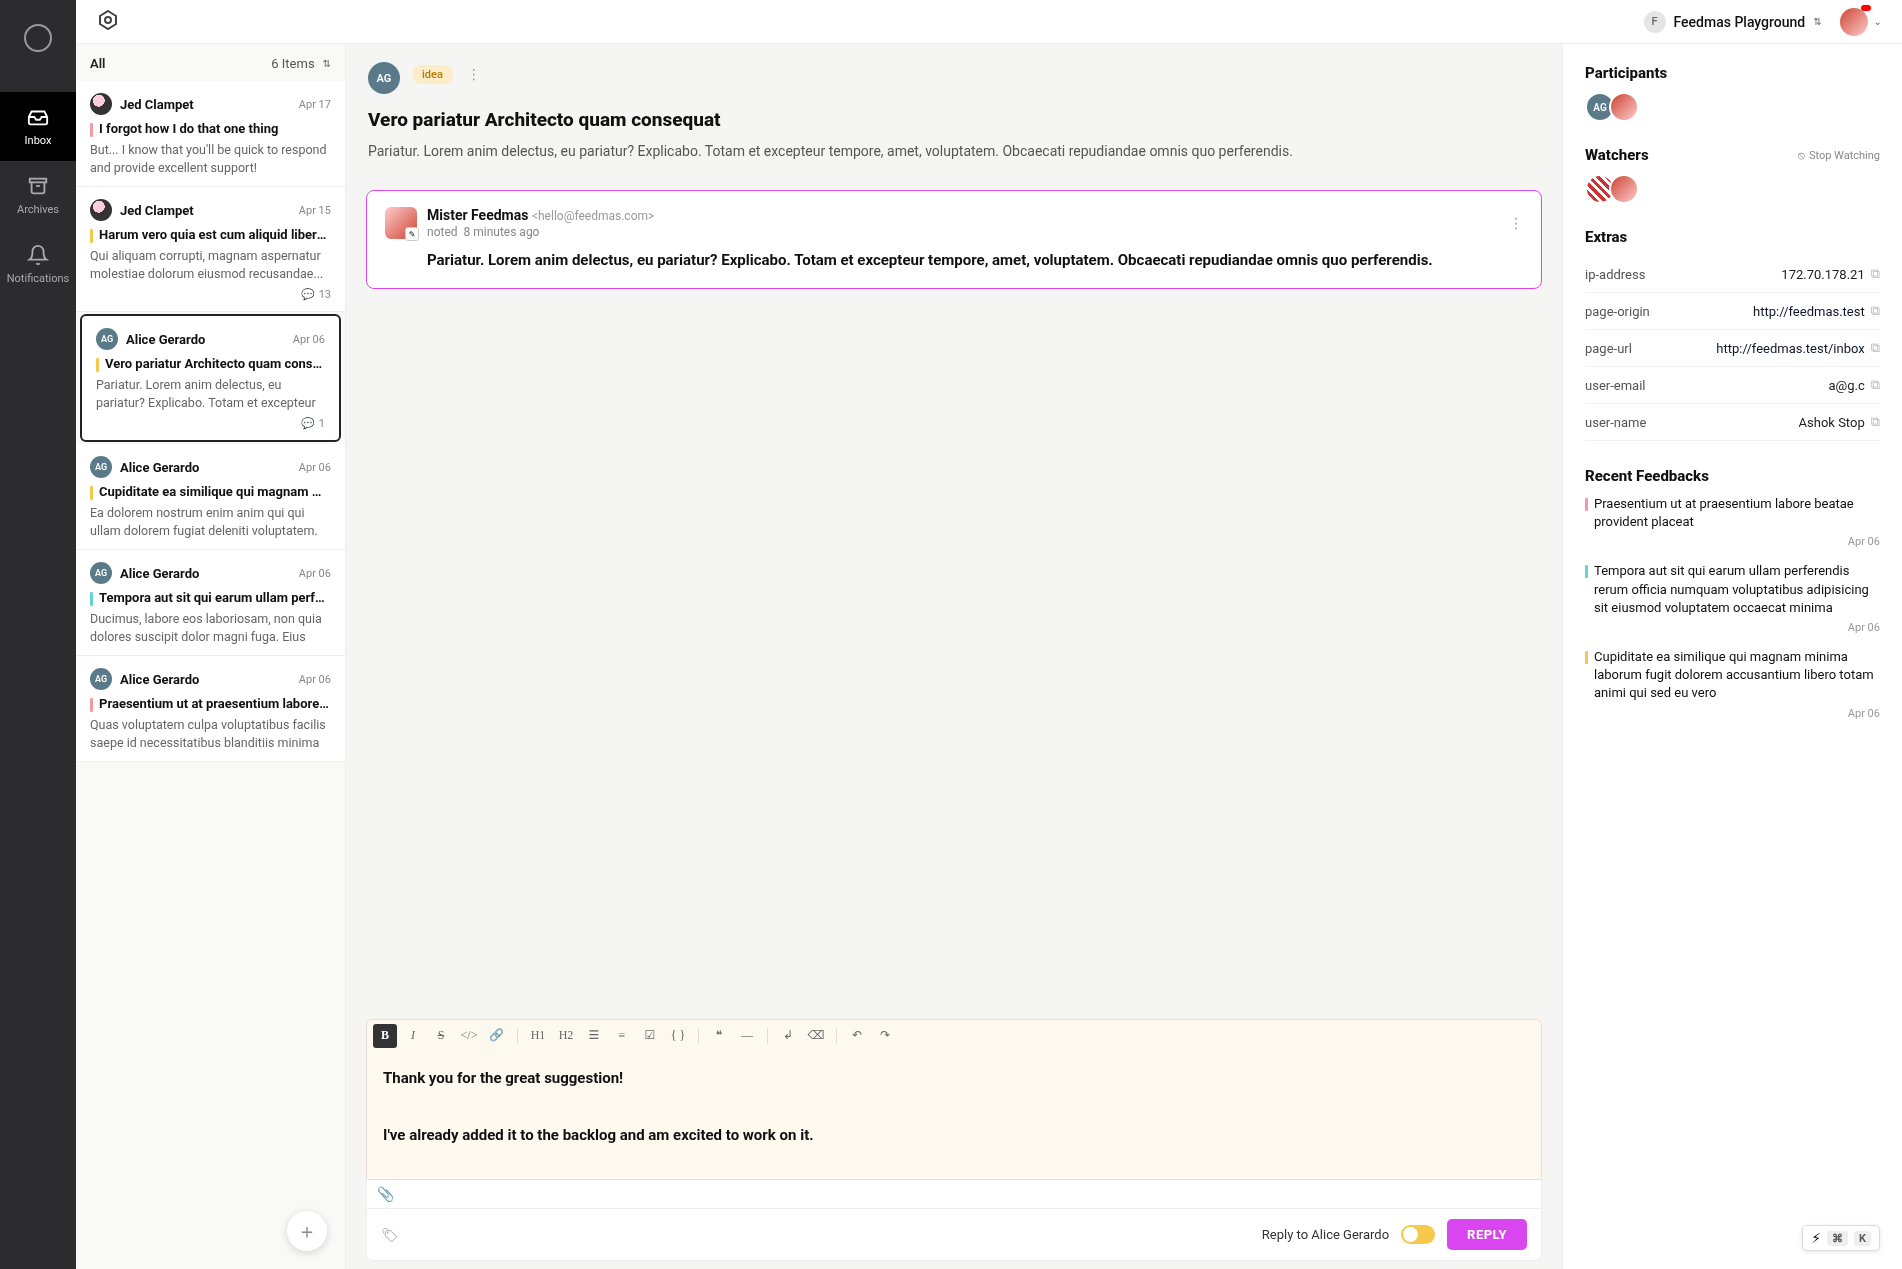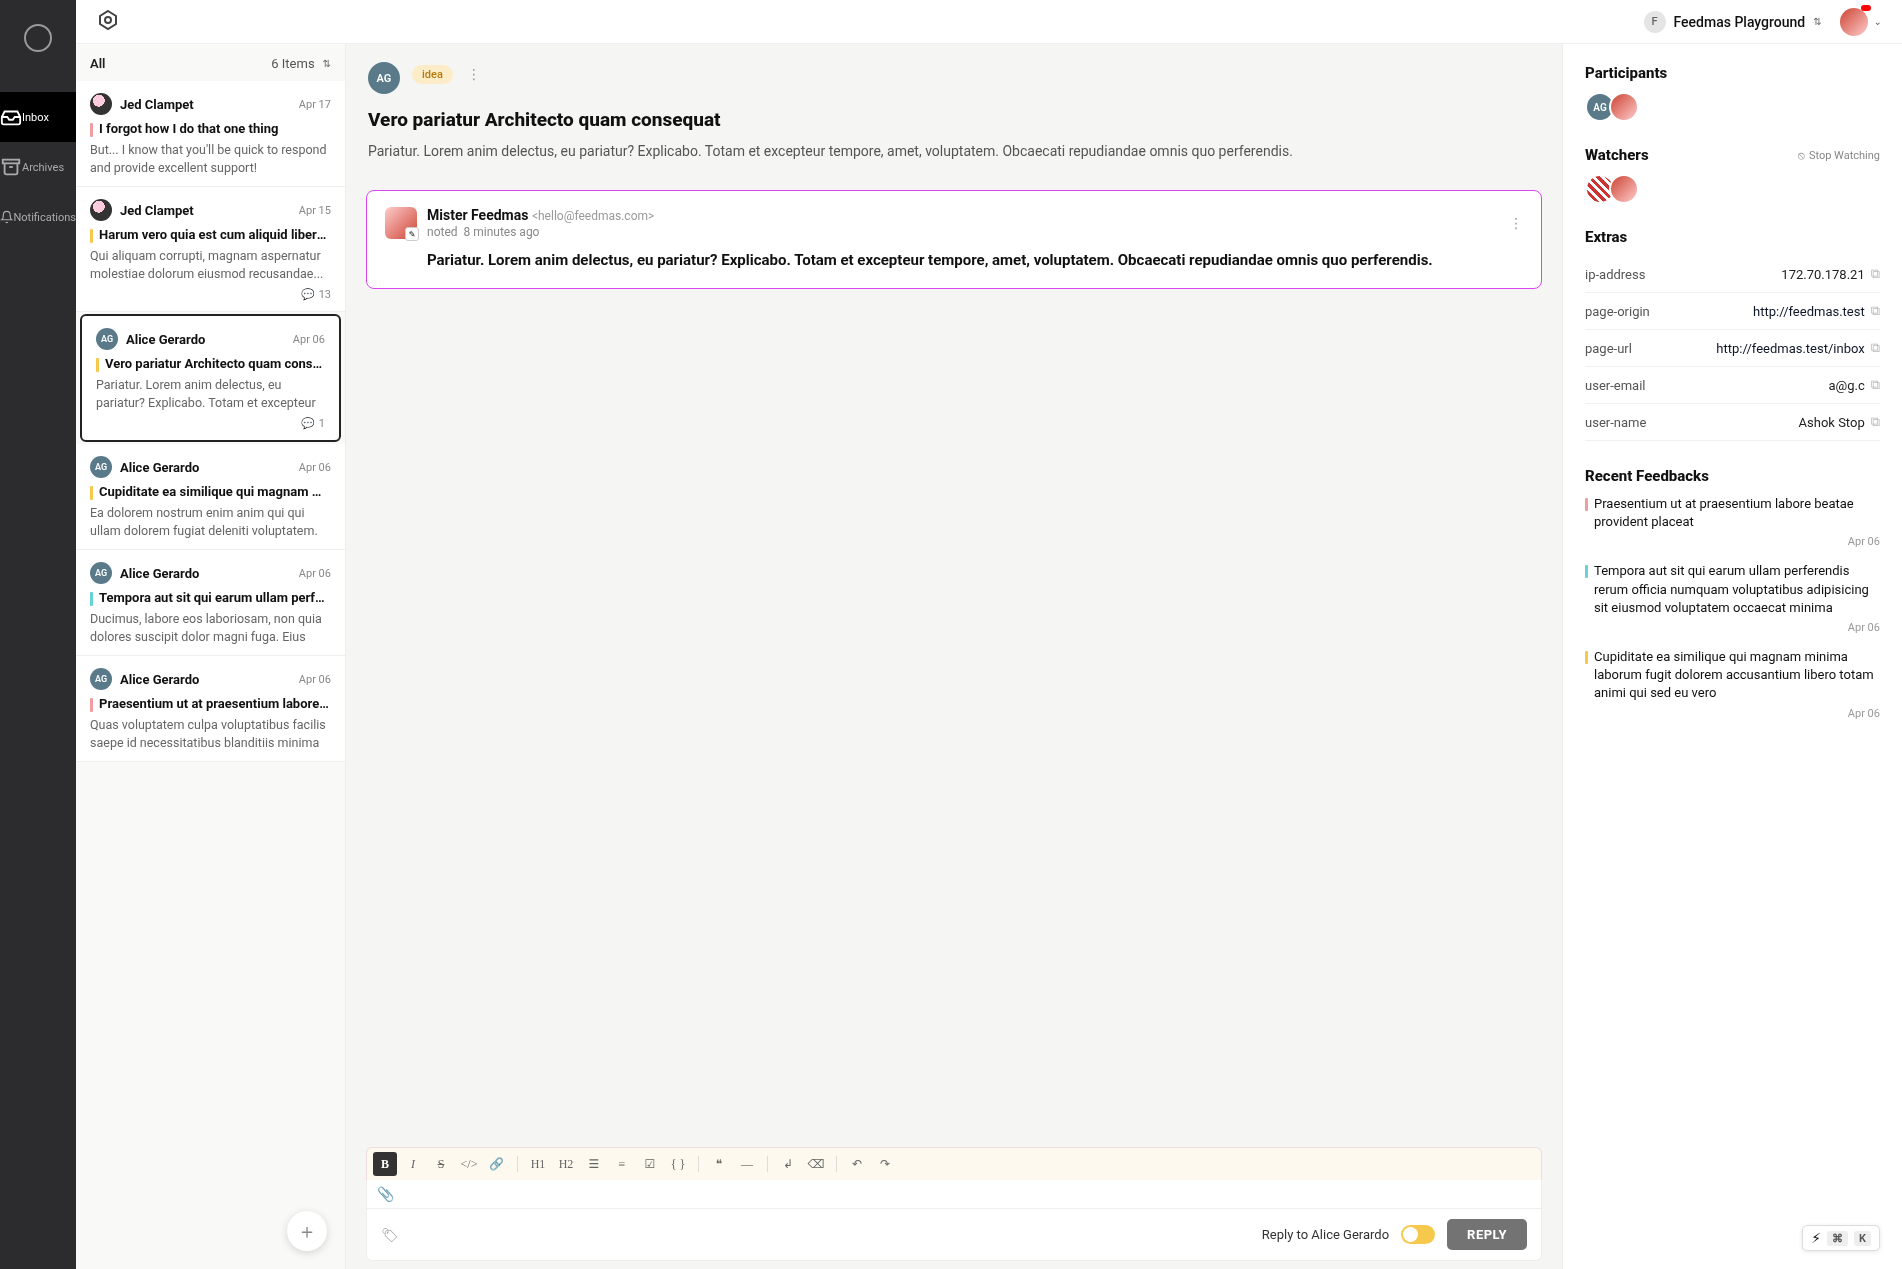--- a/index.html
+++ b/index.html
@@ -2,21 +2,21 @@
 <html><head>
 <meta charset="utf-8">
 <style>
 * { margin: 0; padding: 0; box-sizing: border-box; }
 body { font-family: -apple-system, BlinkMacSystemFont, "Segoe UI", Roboto, sans-serif; background: #fff; color: #111; font-size: 14px; }
 .app { display: flex; height: 100vh; width: 100vw; }
 
 
 .icon-sidebar { width: 76px; background: #2c2c2e; display: flex; flex-direction: column; align-items: center; padding-top: 24px; color: #aaa; }
 .icon-sidebar .logo { width: 28px; height: 28px; margin-bottom: 40px; border: 2px solid #999; border-radius: 50%; position: relative; }
-.nav-item { display: flex; flex-direction: row; align-items: center; padding: 14px 0; width: 100%; cursor: pointer; font-size: 11px; }
+.nav-item { display: flex; flex-direction: column; align-items: center; gap: 6px; padding: 14px 0; width: 100%; cursor: pointer; font-size: 11px; }
 .nav-item.active { background: #000; color: #fff; }
 .nav-item svg { width: 22px; height: 22px; }
 
 
 .main { flex: 1; display: flex; flex-direction: column; }
 
 
 .topbar { height: 44px; border-bottom: 1px solid #eee; display: flex; align-items: center; padding: 0 20px; justify-content: space-between; }
 .topbar-left svg { width: 24px; height: 24px; }
 .topbar-right { display: flex; align-items: center; gap: 18px; }
@@ -80,21 +80,21 @@
 .tool.active { background: #333; color: #fff; }
 .tool-sep { width: 1px; height: 16px; background: #ddd; margin: 0 4px; }
 .composer-body { background: #fdf9ee; border: 1px solid #edd; border-top: none; padding: 12px 16px 30px; font-size: 15px; font-weight: 700; line-height: 1.9; min-height: 100px; }
 .composer-attach { background: #fff; border: 1px solid #eee; border-top: none; padding: 6px 10px; color: #999; }
 .composer-footer { background: #fff; border: 1px solid #eee; border-top: none; border-radius: 0 0 6px 6px; padding: 10px 14px; display: flex; align-items: center; }
 .cf-left { color: #999; }
 .cf-right { margin-left: auto; display: flex; align-items: center; gap: 12px; }
 .cf-label { font-size: 13px; color: #333; }
 .toggle { width: 34px; height: 19px; background: #f6c84b; border-radius: 10px; position: relative; cursor: pointer; }
 .toggle::after { content: ''; position: absolute; left: 2px; top: 2px; width: 15px; height: 15px; background: #fff; border-radius: 50%; }
-.reply-btn { background: #737373; color: #fff; font-weight: 700; padding: 8px 20px; border-radius: 5px; cursor: pointer; font-size: 13px; letter-spacing: .5px; }
+.reply-btn { background: #d946ef; color: #fff; font-weight: 700; padding: 8px 20px; border-radius: 5px; cursor: pointer; font-size: 13px; letter-spacing: .5px; }
 
 
 .right-col { width: 340px; border-left: 1px solid #eee; padding: 20px 22px; overflow-y: auto; font-size: 13.5px; position: relative; }
 .rc-h { font-weight: 800; font-size: 15px; margin-bottom: 10px; }
 .rc-avatars { display: flex; gap: -4px; margin-bottom: 24px; }
 .rc-av { width: 30px; height: 30px; border-radius: 50%; background: #5a7a8a; border: 2px solid #fff; margin-right: -6px; display:flex; align-items:center; justify-content:center; color:#fff; font-size:10px; font-weight:600; }
 .rc-av.photo { background: linear-gradient(135deg,#c43,#fcc); }
 .rc-av.stripe { background: repeating-linear-gradient(45deg,#c33,#c33 3px,#fff 3px,#fff 6px); }
 .rc-row-h { display: flex; justify-content: space-between; align-items: center; margin-bottom: 10px; }
 .rc-stop { font-size: 11px; color: #888; display: flex; align-items: center; gap: 4px; cursor: pointer; }
@@ -312,20 +312,25 @@
             <span class="tool-sep"></span>
             <span class="tool">❝</span>
             <span class="tool">—</span>
             <span class="tool-sep"></span>
             <span class="tool">↲</span>
             <span class="tool">⌫</span>
             <span class="tool-sep"></span>
             <span class="tool">↶</span>
             <span class="tool">↷</span>
           </div>
+          <div class="composer-body">
+            <div>Thank you for the great suggestion!</div>
+            <br>
+            <div>I've already added it to the backlog and am excited to work on it.</div>
+          </div>
           <div class="composer-attach"><span>📎</span></div>
           <div class="composer-footer">
             <span class="cf-left">🏷</span>
             <div class="cf-right">
               <span class="cf-label">Reply to Alice Gerardo</span>
               <div class="toggle"></div>
               <div class="reply-btn">REPLY</div>
             </div>
           </div>
         </div>

